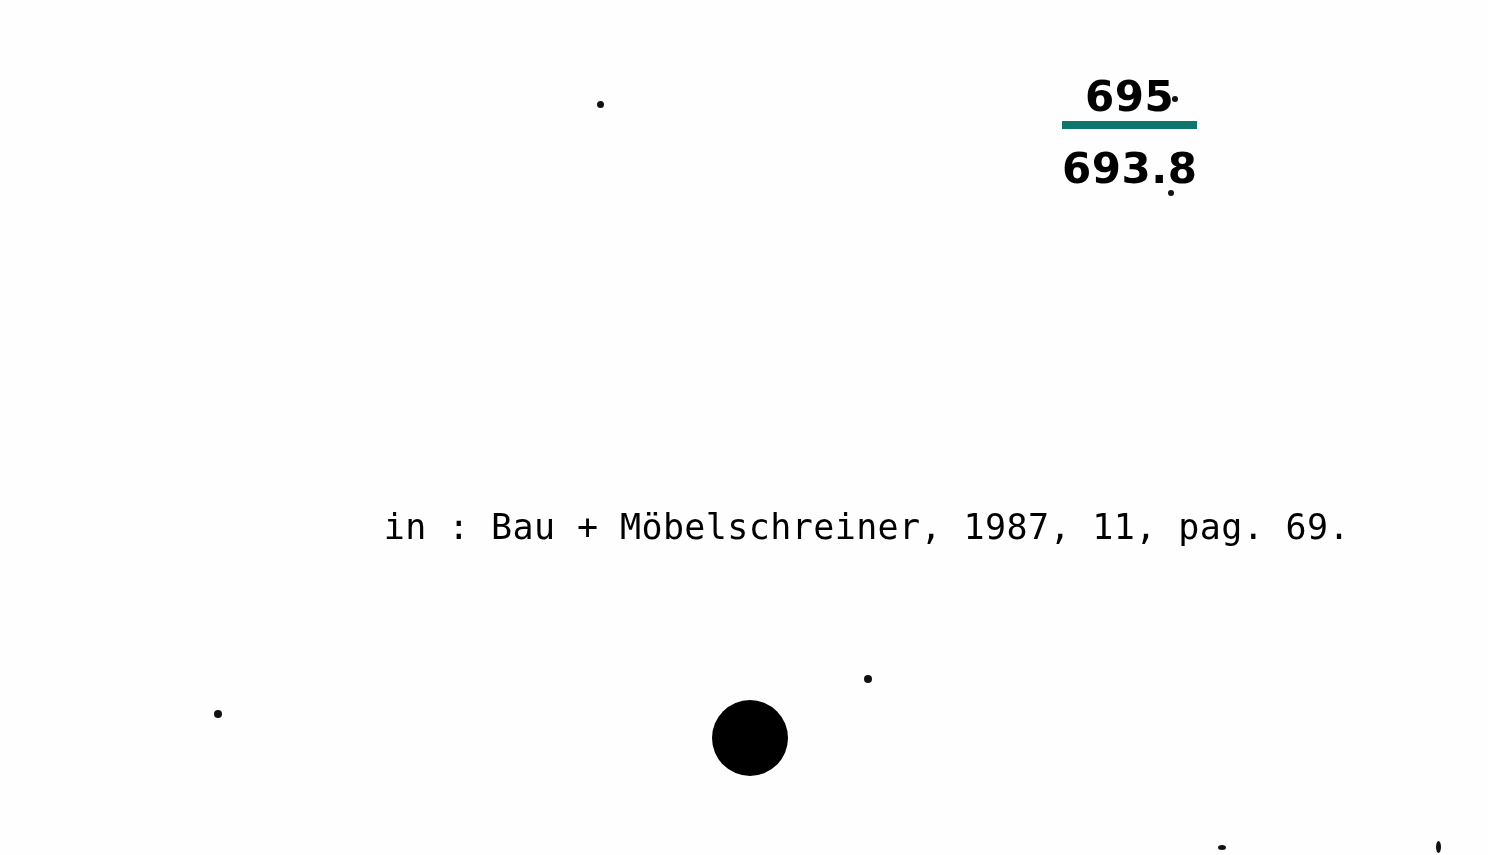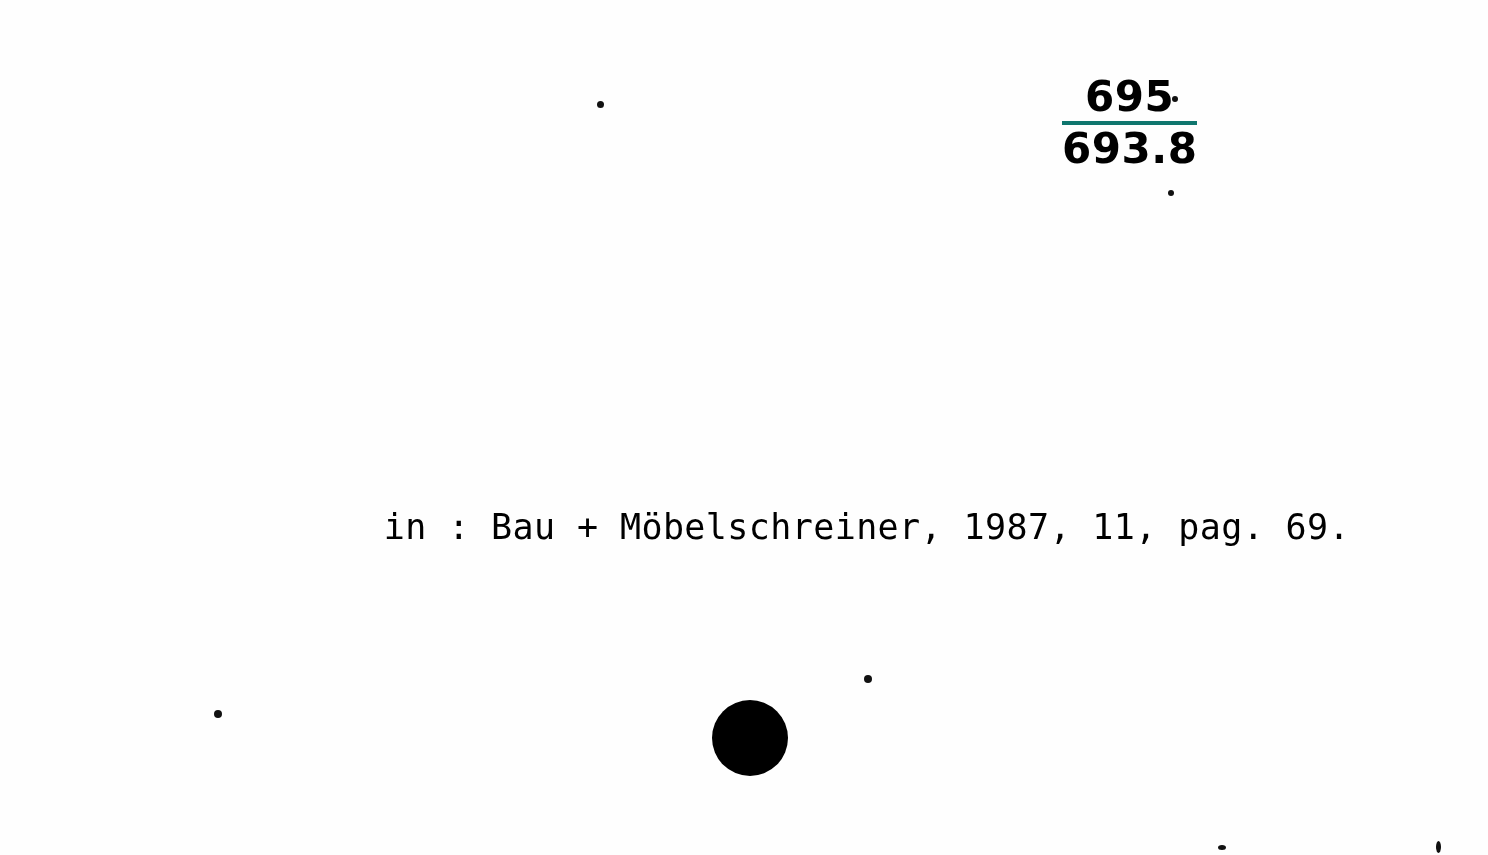--- a/index.html
+++ b/index.html
@@ -30,26 +30,26 @@
     left: 1062px;
     text-align: center;
     line-height: 1.02;
     font-size: 42px;
     font-weight: 700;
     letter-spacing: 0.5px;
     font-family: "DejaVu Sans", "Liberation Sans", sans-serif;
   }
   .shelfmark .top {
     display: block;
-    border-bottom: 4px solid #0f766e;
+    border-bottom: 8px solid #0f766e;
     padding: 0 4px 2px 4px;
   }
   .shelfmark .bottom {
     display: block;
-    padding-top: 3px;
+    padding-top: 19px;
   }
 
   
   .entry {
     position: absolute;
     left: 150px;
     top: 318px;
     width: 1200px;
   }
   .title-block {

